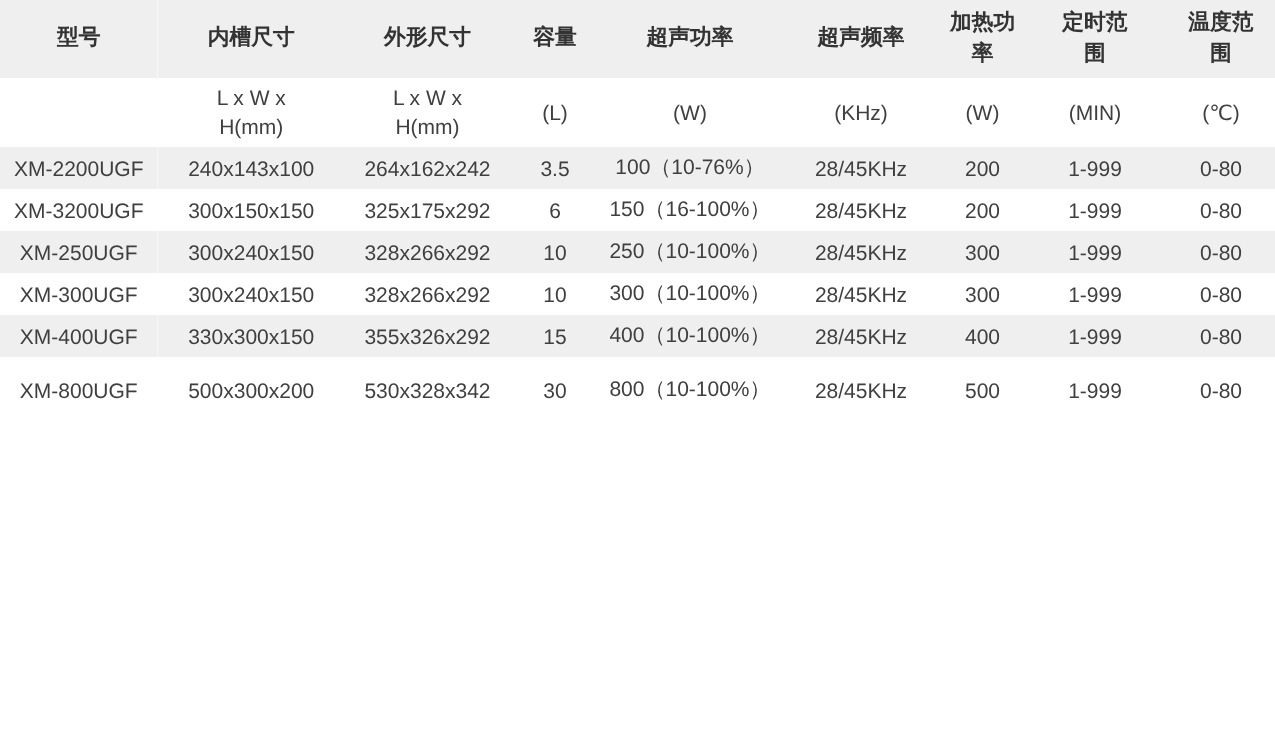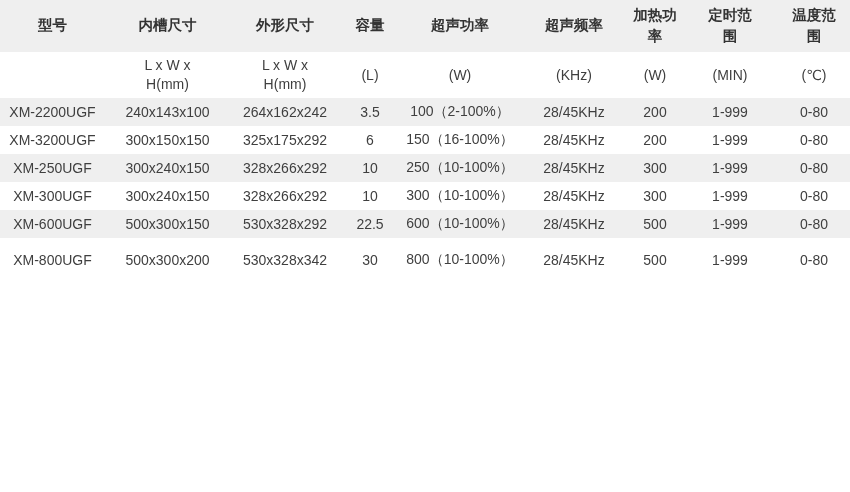--- a/index.html
+++ b/index.html
@@ -109,21 +109,21 @@
         <th><span>(MIN)</span></th>
         <th><span>(℃)</span></th>
       </tr>
     </thead>
     <tbody id="spec-body">
         <tr>
           <td>XM-2200UGF</td>
           <td>240x143x100</td>
           <td>264x162x242</td>
           <td>3.5</td>
-          <td>100（2-100%）</td>
+          <td>100（10-76%）</td>
           <td>28/45KHz</td>
           <td>200</td>
           <td>1-999</td>
           <td>0-80</td>
         </tr>
         <tr>
           <td>XM-3200UGF</td>
           <td>300x150x150</td>
           <td>325x175x292</td>
           <td>6</td>
@@ -149,27 +149,27 @@
           <td>300x240x150</td>
           <td>328x266x292</td>
           <td>10</td>
           <td>300（10-100%）</td>
           <td>28/45KHz</td>
           <td>300</td>
           <td>1-999</td>
           <td>0-80</td>
         </tr>
         <tr>
-          <td>XM-600UGF</td>
-          <td>500x300x150</td>
-          <td>530x328x292</td>
-          <td>22.5</td>
-          <td>600（10-100%）</td>
+          <td>XM-400UGF</td>
+          <td>330x300x150</td>
+          <td>355x326x292</td>
+          <td>15</td>
+          <td>400（10-100%）</td>
           <td>28/45KHz</td>
-          <td>500</td>
+          <td>400</td>
           <td>1-999</td>
           <td>0-80</td>
         </tr>
         <tr>
           <td>XM-800UGF</td>
           <td>500x300x200</td>
           <td>530x328x342</td>
           <td>30</td>
           <td>800（10-100%）</td>
           <td>28/45KHz</td>

